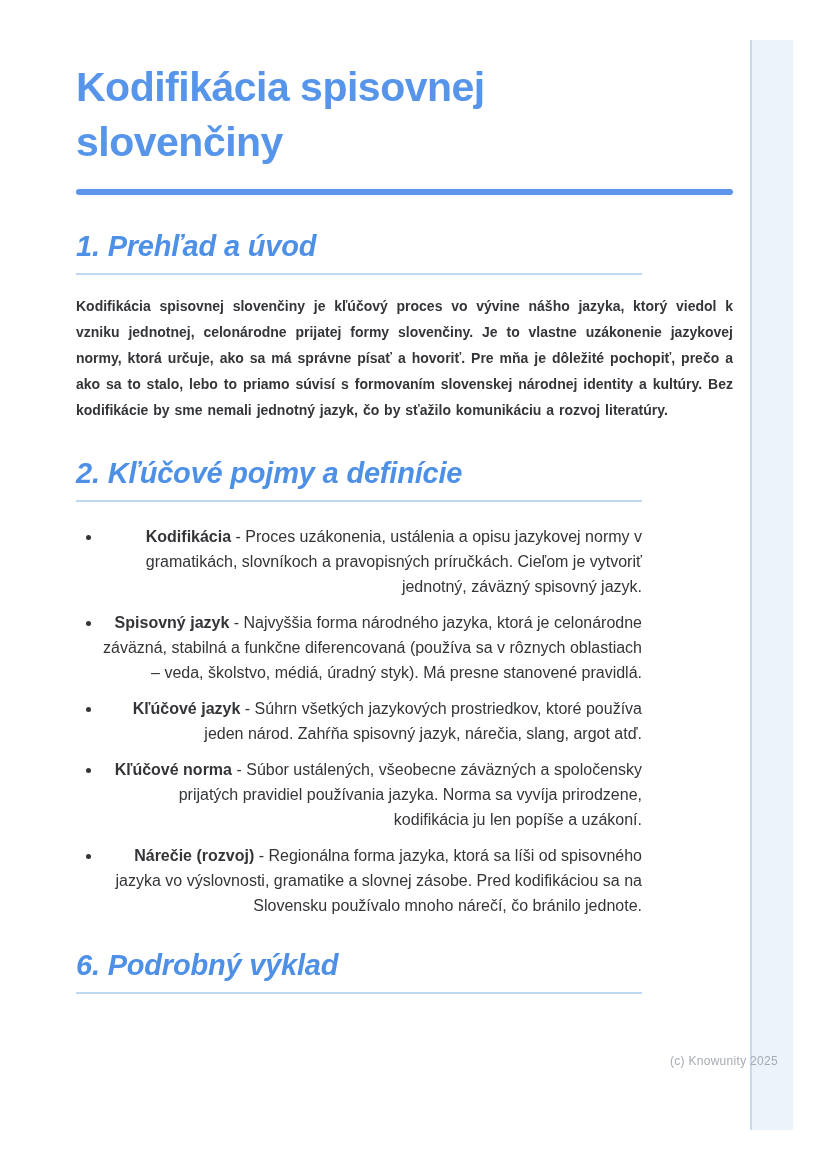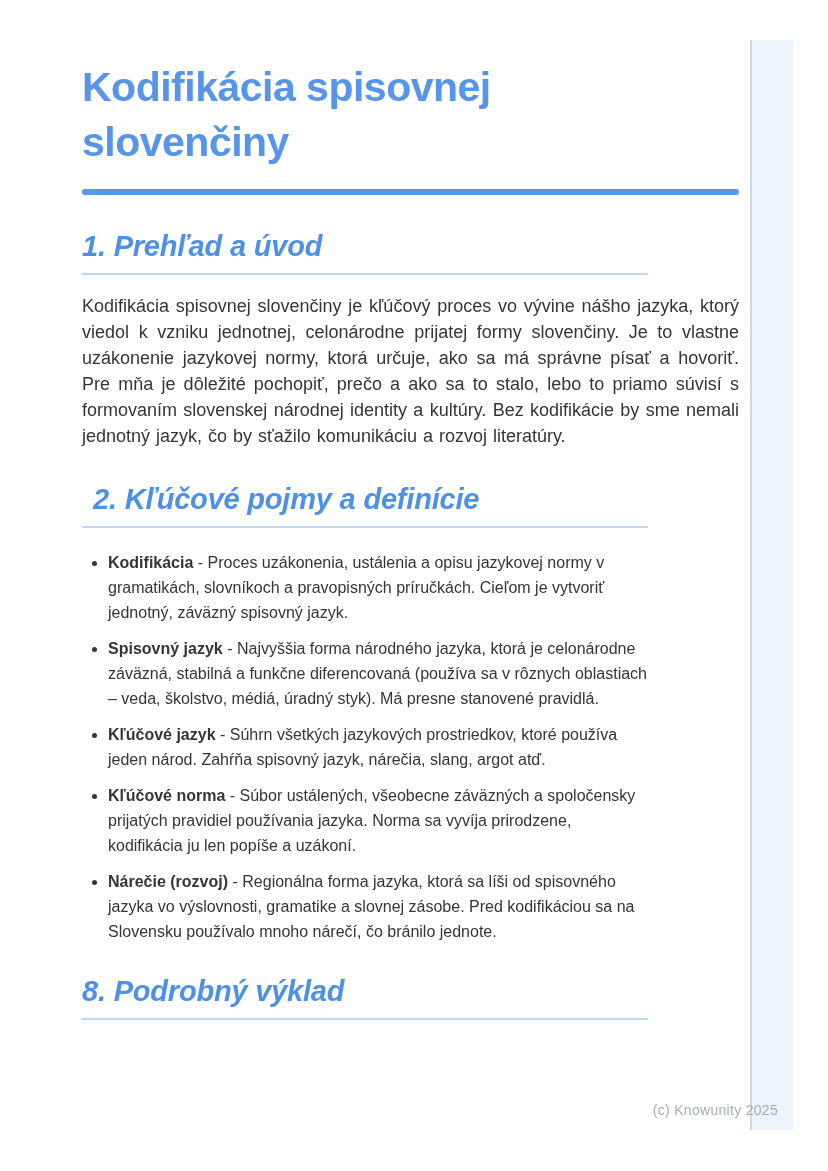--- a/index.html
+++ b/index.html
@@ -20,21 +20,21 @@
     left: 750px;
     top: 40px;
     width: 41px;
     height: 1090px;
     background: #edf3fb;
     border-left: 2px solid #c9d9ec;
     z-index: 0;
   }
   .content {
     position: absolute;
-    left: 82px;
+    left: 76px;
     top: 0;
     width: 657px;
     z-index: 1;
   }
   .doc-title {
     margin: 60px 0 0 0;
     max-width: 520px;
     font-size: 41px;
     line-height: 55px;
     font-weight: 700;
@@ -58,51 +58,53 @@
     font-style: italic;
   }
   .heading-rule {
     margin-top: 9px;
     height: 2px;
     width: 566px;
     background: #bed8f2;
   }
   .body-paragraph {
     margin: 18px 0 0 0;
-    font-size: 18px;
+    font-size: 14px;
     line-height: 26px;
     color: #333538;
     text-align: justify;
     word-spacing: 1px;
+    font-weight: bold;
   }
   .term-list {
     margin: 22px 0 0 0;
     padding: 0 0 0 26px;
     list-style: disc;
     width: 540px;
   }
   .term-list li {
     font-size: 16px;
     line-height: 25px;
     margin: 0 0 11px 0;
     color: #333538;
+    text-align: right;
   }
   .term-list li:last-child {
     margin-bottom: 0;
   }
   .term {
     font-weight: 700;
   }
-  .section-2 .section-heading { margin-top: 32px; margin-left: 11px; }
+  .section-2 .section-heading { margin-top: 32px; }
   .section-3 .section-heading { margin-top: 29px; }
   .footer-note {
     position: absolute;
     right: 50px;
-    top: 1102px;
-    font-size: 14px;
+    top: 1054px;
+    font-size: 12px;
     letter-spacing: 0.3px;
     color: #a6abb3;
     z-index: 2;
   }
 </style>
 </head>
 <body>
 
 <div class="page-edge-strip"></div>
 
@@ -139,19 +141,19 @@
         <span class="term-desc">- Súbor ustálených, všeobecne záväzných a spoločensky prijatých pravidiel používania jazyka. Norma sa vyvíja prirodzene, kodifikácia ju len popíše a uzákoní.</span>
       </li>
       <li>
         <span class="term">Nárečie (rozvoj)</span>
         <span class="term-desc">- Regionálna forma jazyka, ktorá sa líši od spisovného jazyka vo výslovnosti, gramatike a slovnej zásobe. Pred kodifikáciou sa na Slovensku používalo mnoho nárečí, čo bránilo jednote.</span>
       </li>
     </ul>
   </section>
 
   <section class="section-3">
-    <h2 class="section-heading">8. Podrobný výklad</h2>
+    <h2 class="section-heading">6. Podrobný výklad</h2>
     <div class="heading-rule"></div>
   </section>
 
 </div>
 
 <div class="footer-note">(c) Knowunity 2025</div>
 
 </body></html>

